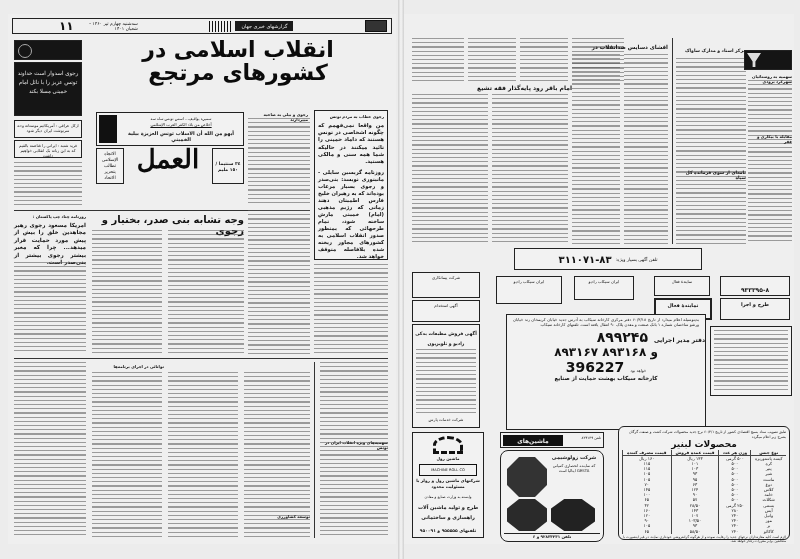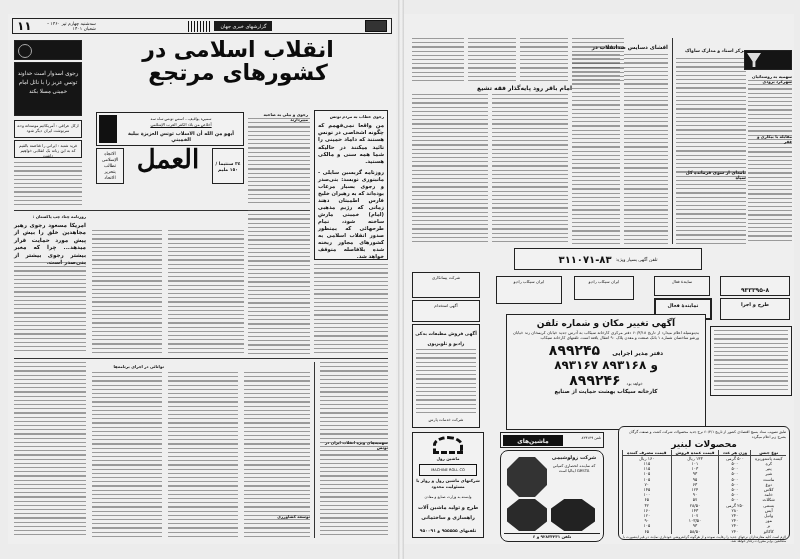--- a/index.html
+++ b/index.html
@@ -4,21 +4,21 @@
 <style>
   * { box-sizing: border-box; margin: 0; padding: 0; }
   html, body { width: 800px; height: 559px; overflow: hidden; background: #e9e9e9; }
   body { font-family: "DejaVu Sans", sans-serif; color: #111; direction: rtl; position: relative; }
   .spread { position: absolute; left: 0; top: 0; width: 800px; height: 559px; background: #ececec; }
   .page { position: absolute; top: 14px; height: 530px; background: #efefef; overflow: hidden; }
   .page.left { left: 8px; width: 388px; }
   .page.right { left: 404px; width: 390px; }
   .fold { position: absolute; left: 398px; top: 0; width: 6px; height: 559px; background: linear-gradient(90deg,#cfcfcf,#f5f5f5,#d0d0d0); }
   .masthead { position: absolute; top: 4px; left: 4px; right: 4px; height: 16px; border: 1px solid #222; display: flex; align-items: center; justify-content: space-between; padding: 0 4px; font-size: 5px; }
-  .masthead .pno { font-size: 12px; font-weight: bold; direction: ltr; }
+  .masthead .pno { font-size: 12px; font-weight: bold; direction: ltr; margin-left: 42px; }
   .masthead .date { font-size: 4.5px; line-height: 5px; width: 60px; text-align: right; }
   .masthead .section { display: flex; align-items: center; gap: 2px; }
   .bars { display: inline-block; width: 24px; height: 11px; background: repeating-linear-gradient(90deg,#111 0 1px,#eee 1px 3px); }
   .section-label { background: #1a1a1a; color: #eee; font-size: 5px; padding: 2px 6px; }
   .logo { width: 22px; height: 12px; background: #333; border: 1px solid #111; }
   .headline { position: absolute; font-weight: bold; color: #0b0b0b; text-align: center; line-height: 1.05; }
   .box { position: absolute; border: 1px solid #222; background: #f2f2f2; }
   .dark { background: #151515; color: #e8e8e8; }
   .txt { position: absolute; font-size: 3.4px; line-height: 4.2px; color: #333; text-align: justify; overflow: hidden; }
   .txt::before { content: ""; display: block; height: 100%; background: repeating-linear-gradient(180deg, #555 0 1.2px, transparent 1.2px 4.2px); opacity: .55; }
@@ -72,20 +72,21 @@
 
     <div class="sub" style="left:240px; top:98px; width:60px; font-size:4px;">رجوی و بیلی به صاحبه میپردازند</div>
     <div class="txt" style="left:240px; top:104px; width:62px; height:88px;"></div>
     <div class="box" style="left:306px; top:96px; width:74px; height:150px; padding:3px;">
       <div style="font-size:4px;font-weight:bold;text-align:right;">رجوی خطاب به مردم تونس</div>
       <div style="font-size:5.4px;line-height:7.2px;font-weight:bold;text-align:justify;margin-top:3px;">من واقعا نمی‌فهمم که چگونه اشخاصی در تونس هستند که داماد خمینی را تائید میکنند در حالیکه شما همه سنی و مالکی هستید.</div>
       <div style="font-size:5.2px;line-height:7px;font-weight:bold;text-align:justify;margin-top:4px;">روزنامه گریسین سابلی - مانیتوری نویسد: بنی‌صدر و رجوی بسیار مرعاب بوده‌اند که به رهبران خلیج فارس اطمینان دهند زمانی که رژیم مذهبی (امام) خمینی مارش ساخته شود، تمام طرحهائی که بمنظور صدور انقلاب اسلامی به کشورهای مجاور ریخته شده بلافاصله متوقف خواهد شد.</div>
     </div>
 
     <div class="rule" style="left:6px; top:196px; width:296px; height:1px;"></div>
+    <div class="sub" style="left:86px; top:200px; width:150px; font-size:10px;">وجه تشابه بنی صدر، بختیار و رجوی</div>
     <div class="sub" style="left:6px; top:200px; width:72px; font-size:4px;">روزنامه چناد چپ پاکستان :</div>
     <div style="position:absolute;left:6px;top:208px;width:72px;font-size:5.6px;line-height:7.4px;font-weight:bold;text-align:justify;">امریکا مسعود رجوی رهبر مجاهدین خلق را بیش از پیش مورد حمایت قرار میدهد... چرا که معبر بیشتر رجوی بیشتر از بنی‌صدر است.</div>
     <div class="txt" style="left:6px; top:248px; width:72px; height:90px;"></div>
     <div class="txt" style="left:84px; top:216px; width:70px; height:124px;"></div>
     <div class="txt" style="left:160px; top:216px; width:76px; height:124px;"></div>
     <div class="txt" style="left:240px; top:196px; width:62px; height:144px;"></div>
     <div class="txt" style="left:306px; top:250px; width:74px; height:90px;"></div>
 
     <div class="rule" style="left:6px; top:344px; width:374px; height:1px;"></div>
     <div class="sub" style="left:86px; top:350px; width:70px; font-size:4px;">توانائی در اجرای برنامه‌ها</div>
@@ -150,30 +151,29 @@
     </div>
 
     <div class="box" style="left:8px; top:310px; width:68px; height:104px;">
       <div class="small" style="font-weight:bold;font-size:4.6px;margin-top:4px;">آگهی فروش مطبعات بدکی</div>
       <div class="small" style="font-weight:bold;font-size:4.6px;">رادیو و تلویزیون</div>
       <div class="txt" style="left:3px; top:24px; width:60px; height:64px;"></div>
       <div class="small" style="position:absolute;bottom:2px;width:100%;font-size:4px;">شرکت خدمات پارس</div>
     </div>
 
     <div class="box" style="left:102px; top:300px; width:200px; height:116px; border-width:1.5px;">
-      <div style="font-size:9px;font-weight:bold;text-align:center;margin-top:3px;">آگهی تغییر مکان و شماره تلفن</div>
       <div style="font-size:4px;line-height:5px;padding:2px 6px;text-align:justify;">بدینوسیله اعلام میدارد از تاریخ ۶۰/۳/۱۸ دفتر مرکزی کارخانه سیکاب به آدرس جدید خیابان کریمخان زند خیابان ورشو ساختمان شماره ۱ بانک صنعت و معدن پلاک ۹۰ انتقال یافته است. تلفنهای کارخانه سیکاب</div>
-      <div style="display:flex;justify-content:center;align-items:baseline;gap:12px;">
+      <div style="display:flex;align-items:baseline;gap:6px;">
         <span style="font-size:6px;font-weight:bold;">دفتر مدیر اجرایی</span>
         <span class="bigph" style="font-size:14px;">۸۹۹۲۴۵</span>
       </div>
       <div class="bigph" style="font-size:12px;">۸۹۳۱۶۷ و ۸۹۳۱۶۸</div>
       <div style="display:flex;justify-content:center;align-items:baseline;gap:6px;">
         <span style="font-size:4px;">خواهد بود</span>
-        <span class="bigph" style="font-size:14px;">۸۹۹۲۴۶</span>
+        <span class="bigph" style="font-size:14px;">396227</span>
       </div>
       <div style="font-size:5.5px;font-weight:bold;text-align:center;">کارخانه سیکاب بهشت حمایت از صنایع</div>
     </div>
 
     <div class="box" style="left:306px; top:312px; width:82px; height:70px;">
       <div class="txt" style="left:3px; top:3px; width:74px; height:62px;"></div>
     </div>
 
     <div class="box" style="left:8px; top:418px; width:72px; height:106px;">
       <div style="width:30px;height:18px;margin:3px auto 0;border:3px dashed #111;border-radius:50% 50% 0 0;"></div>

